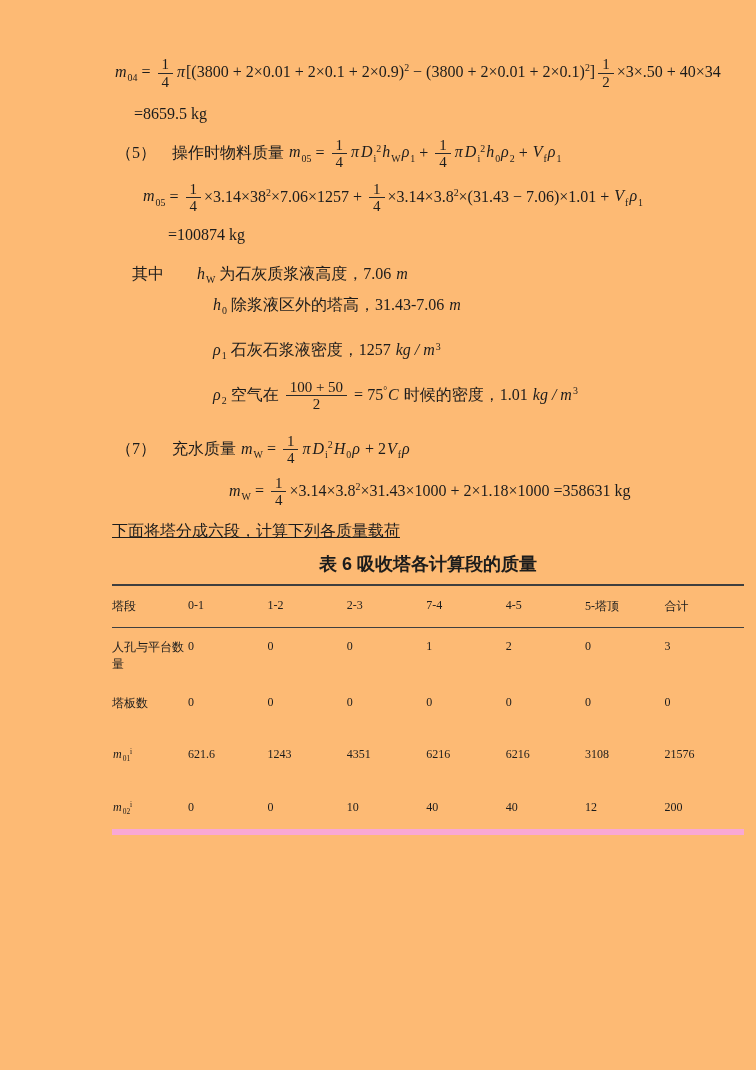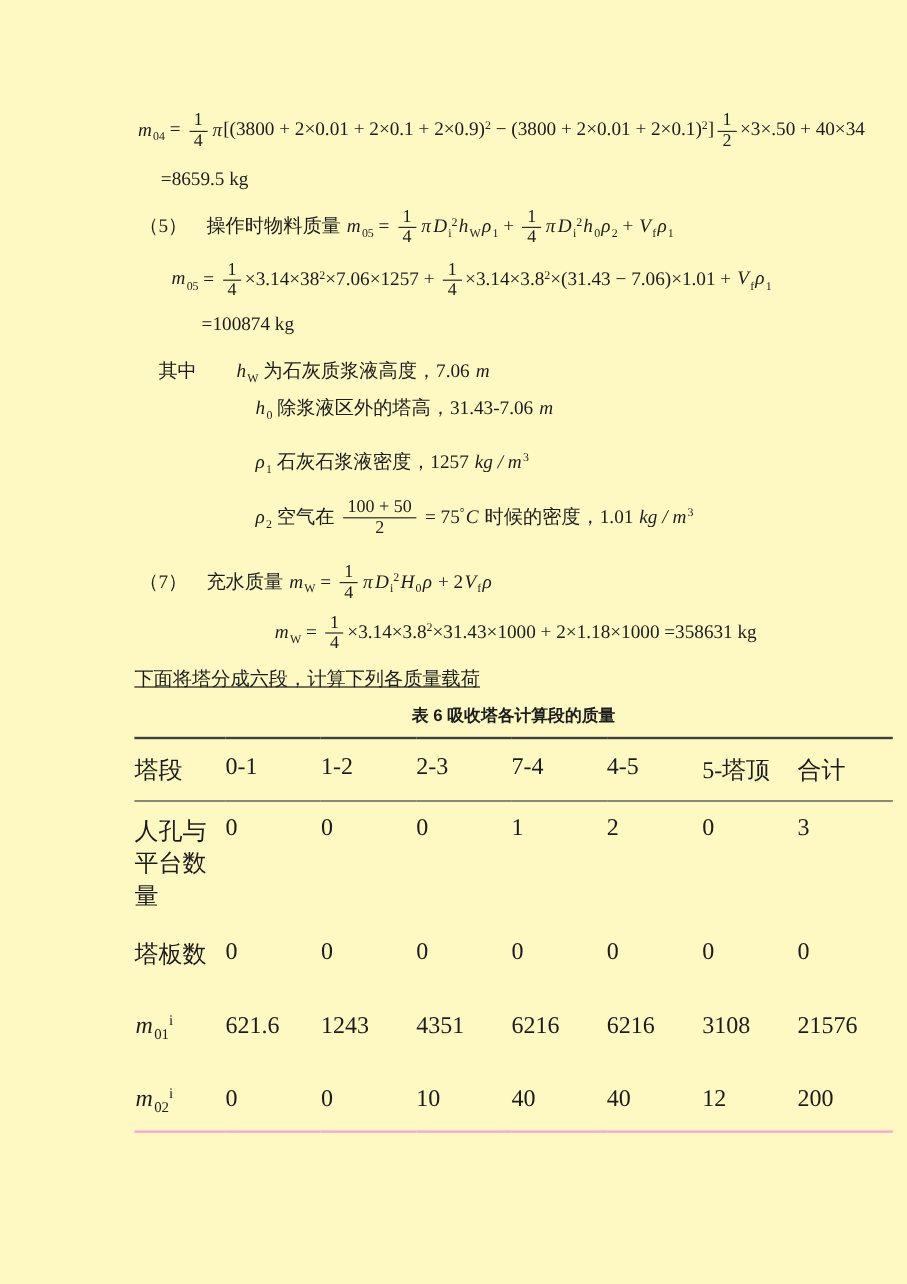--- a/index.html
+++ b/index.html
@@ -4,22 +4,22 @@
 <style>
   html,body{margin:0;padding:0;background:#ffffff;}
   body{
     width:756px;height:1070px;
     font-family:"Liberation Serif","DejaVu Serif",serif;
     color:#1c1c1c;
     position:relative;
     overflow:hidden;
   }
   .page{
-    width:756px;height:1070px;background:#fef9c3;box-sizing:border-box;
-    padding:92px 16px 0 112px;
+    width:756px;height:1070px;background:#fdba74;box-sizing:border-box;
+    padding:56px 16px 0 112px;
   }
   .line{font-size:16px;line-height:1.3;}
   .fm i{font-style:italic;padding:0 1px;}
   sub,sup{font-size:62%;line-height:0;}
   sub{vertical-align:-0.4em;}
   sup{vertical-align:0.55em;}
   .frac{
     display:inline-flex;flex-direction:column;text-align:center;
     vertical-align:middle;margin:0 3px;line-height:1.1;font-size:15px;
   }
@@ -34,28 +34,28 @@
   .l-hw  {margin:0 0 11px 20px;}
   .l-h0  {margin:0 0 24px 100px;}
   .l-rho1{margin:0 0 18px 100px;}
   .l-rho2{margin:0 0 20px 100px;}
   .l-i6  {margin:0 0 24px 4px;}
   .l-i7  {margin:0 0 8px 4px;}
   .l-mw  {margin:0 0 12px 116px;}
   .l-close{margin:0 0 10px 0;text-decoration:underline;}
 
   .tbl-title{
-    width:632px;text-align:center;font-weight:bold;font-size:14px;
+    width:632px;text-align:center;font-weight:bold;font-size:18px;
     margin:0 0 8px 0;
     font-family:"Liberation Sans","DejaVu Sans",sans-serif;
   }
   table.seg{
     width:632px;border-collapse:collapse;table-layout:fixed;
-    border-top:2px solid #3f3f3f;border-bottom:2px solid #f9a8d4;
-    font-size:20px;
+    border-top:2px solid #3f3f3f;border-bottom:6px solid #f9a8d4;
+    font-size:12px;
   }
   table.seg col.c-label{width:76px;}
   table.seg th,table.seg td{
     text-align:left;font-weight:normal;vertical-align:top;
     padding:11px 4px 11px 0;
   }
   table.seg thead th{border-bottom:1.5px solid #3f3f3f;padding:12px 4px 12px 0;}
   table.seg tbody tr.tall th,table.seg tbody tr.tall td{padding:24px 4px 24px 0;}
   table.seg tbody tr.med th,table.seg tbody tr.med td{padding:14px 4px 14px 0;}
 </style>

